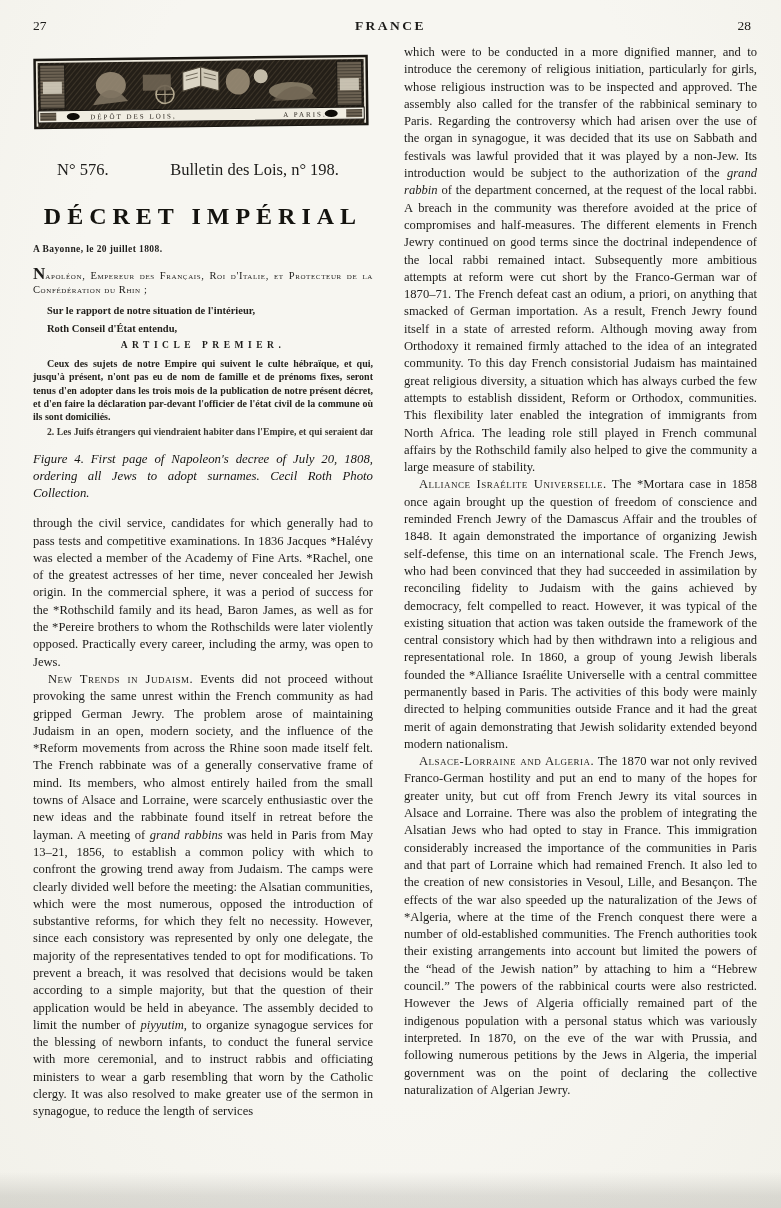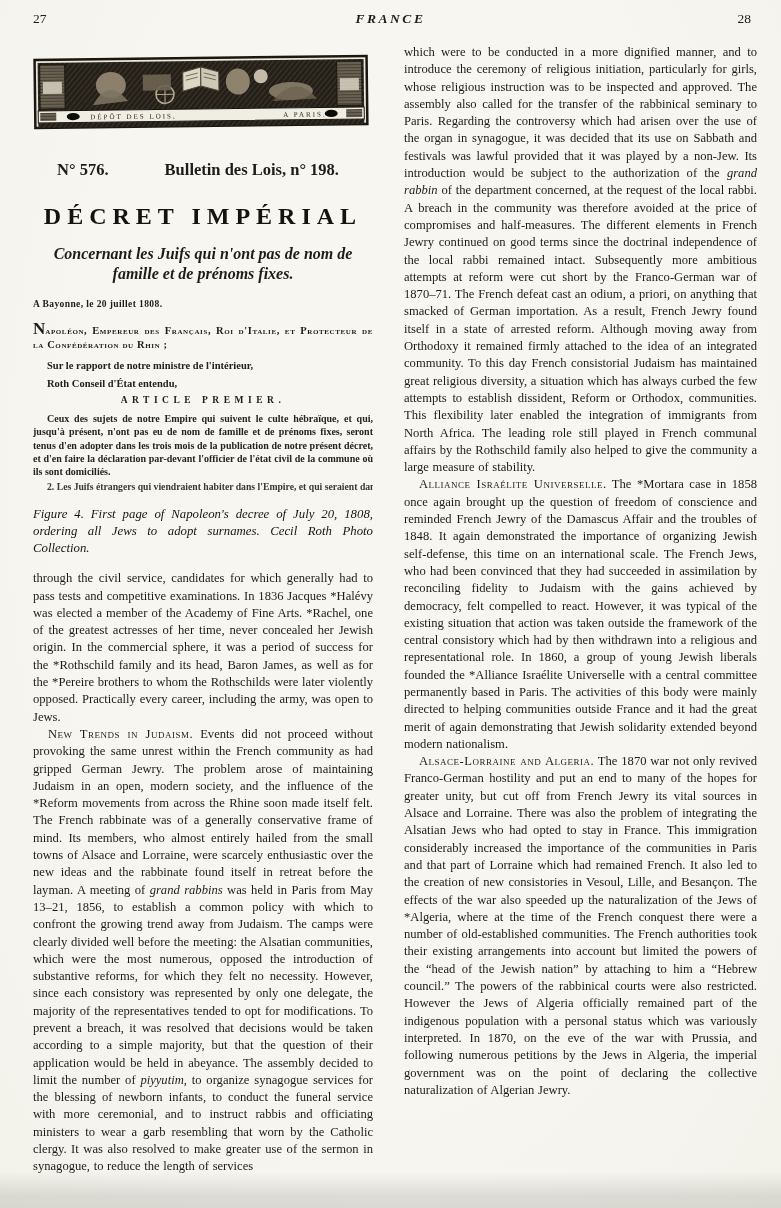--- a/index.html
+++ b/index.html
@@ -7,49 +7,49 @@
     position:relative;
     width:781px;height:1208px;
     background:
       linear-gradient(to bottom, rgba(0,0,0,0) 97%, rgba(90,88,80,0.16) 99%, rgba(120,118,110,0.22) 100%),
       radial-gradient(ellipse at 50% 40%, #f7f6f1 60%, #f2f1ea 100%);
     overflow:hidden;
     font-family:"Liberation Serif","DejaVu Serif",serif;
     color:#1d1c1a;
   }
   
-  .running-head{position:absolute;top:11px;left:0;width:100%;height:30px;}
+  .running-head{position:absolute;top:18px;left:0;width:100%;height:30px;}
   .folio-left{position:absolute;left:33px;top:0;font-size:13.5px;}
   .folio-right{position:absolute;right:30px;top:0;font-size:13.5px;}
   .head-title{position:absolute;left:0;width:100%;text-align:center;top:0;
-    font-size:13.5px;font-weight:bold;letter-spacing:2.5px;font-style:italic;}
+    font-size:13.5px;font-weight:bold;letter-spacing:2.5px;}
   
   .col{position:absolute;text-align:justify;}
   .col-left{left:33px;top:56px;width:340px;}
   .col-right{left:404px;top:44px;width:353px;}
   .body-text{font-size:12.6px;line-height:17.3px;word-spacing:0.04em;}
   .body-text p{margin:0;}
   .indent{text-indent:15px;}
   .seg-sc{font-variant:small-caps;letter-spacing:0.5px;}
   .seg-i{font-style:italic;}
   
   .decree{text-align:center;}
   .banner-wrap{width:336px;height:78px;margin:0 0 26px 0;transform:rotate(-0.7deg);}
   .doc-row{display:flex;justify-content:space-between;align-items:flex-start;
-    padding:0 34px 0 24px;margin-bottom:22px;font-weight:bold;}
+    padding:0 34px 0 24px;margin-bottom:22px;font-weight:normal;}
   .doc-number{font-size:16.5px;}
   .doc-bulletin{font-size:16.5px;}
   .decree-title{font-size:24px;font-weight:bold;letter-spacing:6px;line-height:28px;
     margin-bottom:14px;text-align:center;color:#14130f;}
   .decree-subtitle{font-size:16px;font-weight:bold;font-style:italic;line-height:19.5px;
     margin:0 auto 16px auto;width:94%;text-align:center;}
   .dateline{font-size:9.5px;font-weight:bold;letter-spacing:0.4px;margin-bottom:13px;text-align:left;}
   .preamble{font-size:10.5px;line-height:14px;text-align:justify;margin-bottom:7px;}
   .preamble .bigcap{font-size:17px;font-weight:bold;}
-  .preamble .seg-sc{font-weight:bold;font-variant:small-caps;letter-spacing:0.6px;margin-top:46px;}
+  .preamble .seg-sc{font-weight:normal;font-variant:small-caps;letter-spacing:0.6px;margin-top:46px;}
   .clause{font-size:10.5px;line-height:13px;margin:0 0 5px 0;text-indent:14px;text-align:left;font-weight:bold;color:#24221e;}
   .article-head{font-size:9.5px;font-weight:bold;letter-spacing:4.5px;text-align:center;margin:4px 0 7px 0;}
   .article-body{font-size:10px;line-height:13.3px;text-align:justify;text-indent:14px;
     font-weight:bold;color:#26241f;margin:0;}
   .article2-line{font-size:9.7px;line-height:13px;text-indent:14px;text-align:left;
     font-weight:bold;color:#3b3832;margin:2px 0 0 0;overflow:hidden;white-space:nowrap;}
   .fig-caption{margin-top:13px;font-size:12.8px;line-height:17px;text-align:justify;color:#161513;font-style:italic;}
   .decree-body-start{margin-top:3px;}
 </style>
 </head>
@@ -122,27 +122,26 @@
         </svg>
       </div>
 
       <div class="doc-row">
         <span class="doc-number">N° 576.</span>
         <span class="doc-bulletin">Bulletin des Lois, n° 198.</span>
       </div>
 
       <div class="decree-title">DÉCRET IMPÉRIAL</div>
 
-      <div class="decree-subtitle">Concernant les Juifs qui n'ont pas de nom de famille et de prénoms fixes.</div>
 
       <div class="dateline">A Bayonne, le 20 juillet 1808.</div>
 
       <div class="preamble"><span class="bigcap">N</span><span class="seg-sc">apoléon, Empereur des Français, Roi d'Italie, et Protecteur de la Confédération du Rhin ;</span></div>
 
-      <div class="clause">Sur le rapport de notre ministre de l'intérieur,</div>
+      <div class="clause">Sur le rapport de notre situation de l'intérieur,</div>
       <div class="clause">Roth Conseil d'État entendu,</div>
 
       <div class="article-head">ARTICLE PREMIER.</div>
 
       <p class="article-body">Ceux des sujets de notre Empire qui suivent le culte hébraïque, et qui, jusqu'à présent, n'ont pas eu de nom de famille et de prénoms fixes, seront tenus d'en adopter dans les trois mois de la publication de notre présent décret, et d'en faire la déclaration par-devant l'officier de l'état civil de la commune où ils sont domiciliés.</p>
 
       <p class="article2-line">2. Les Juifs étrangers qui viendraient habiter dans l'Empire, et qui seraient dans</p>
 
       <p class="fig-caption">Figure 4. First page of Napoleon's decree of July 20, 1808, ordering all Jews to adopt surnames. Cecil Roth Photo Collection.</p>
     </div>

